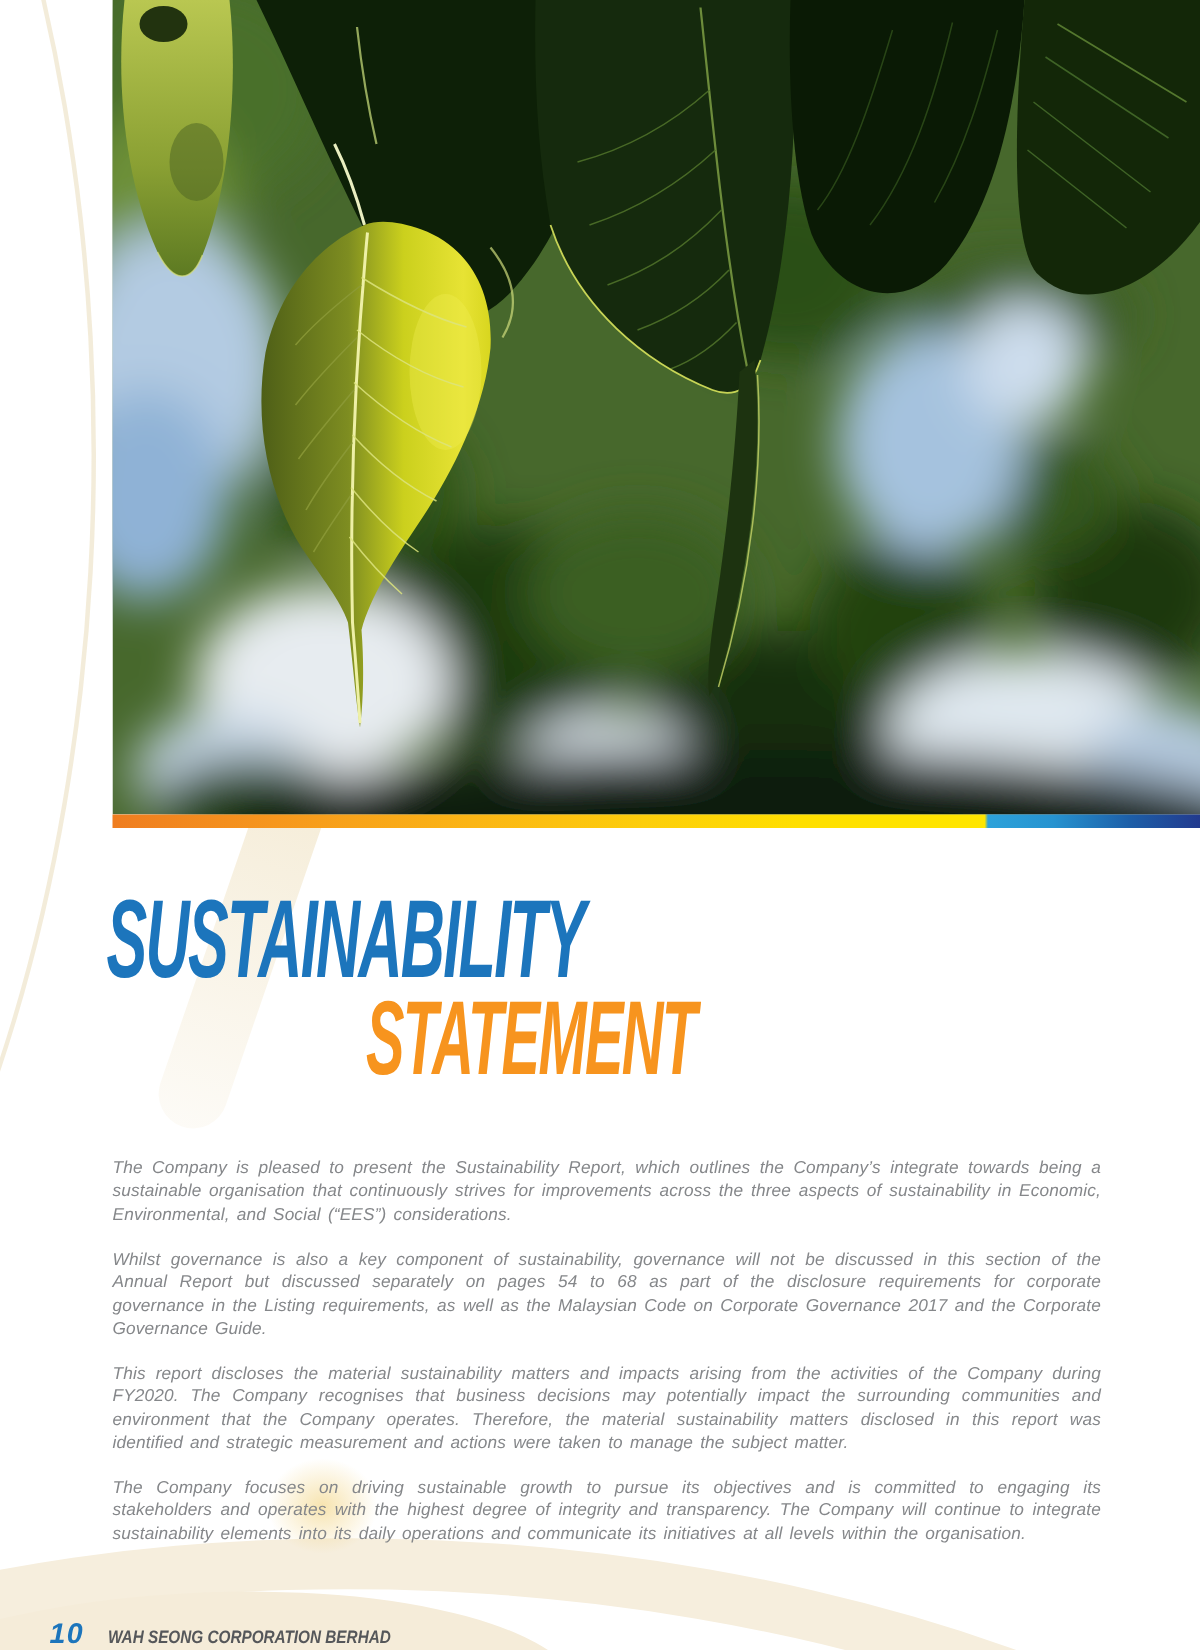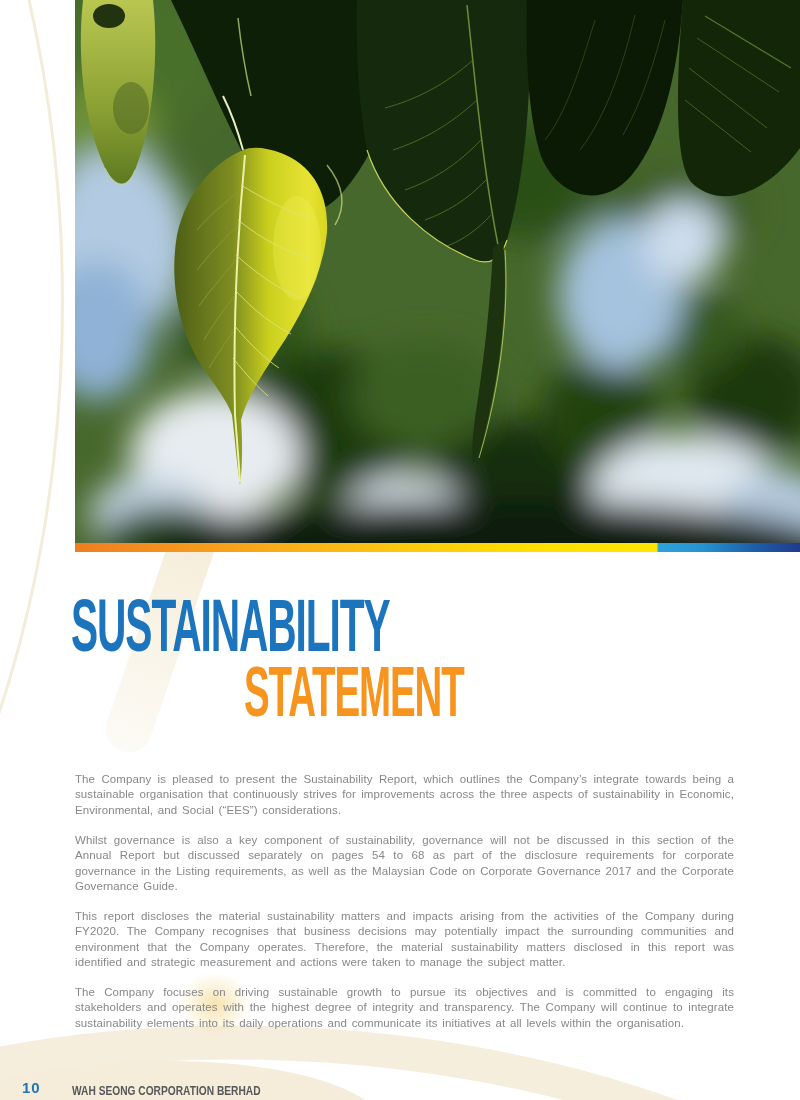--- a/index.html
+++ b/index.html
@@ -1,18 +1,18 @@
 <!DOCTYPE html>
 <html><head>
 <meta charset="utf-8">
 <style>
   html,body{margin:0;padding:0;background:#ffffff;}
   .page{
     position:relative;width:800px;height:1100px;background:#ffffff;
-    overflow:hidden;font-family:"Liberation Sans",sans-serif;
+    overflow:hidden;font-family:"Liberation Sans",sans-serif;font-style:italic;
   }
   
   .arc-left{
     position:absolute;left:-842px;top:-500px;width:900px;height:1600px;
     border:3px solid #efe5cd;border-radius:50%;opacity:.75;
   }
   .band-title{
     position:absolute;left:152px;top:430px;width:46px;height:330px;
     background:linear-gradient(to bottom, rgba(246,238,220,0) 0%, #f6eedb 35%, rgba(246,238,220,.25) 100%);
     transform:rotate(19deg);border-radius:23px;
@@ -51,21 +51,21 @@
     letter-spacing:-2px;transform:scaleX(.55);transform-origin:0 0;white-space:nowrap;
   }
   
   .body-copy{position:absolute;left:75px;top:772px;width:659px;}
   .body-copy p{
     margin:0 0 14.5px 0;font-size:11.5px;line-height:15.4px;color:#85878a;
     text-align:justify;word-spacing:1.4px;letter-spacing:.1px;
   }
   
   .page-num{
-    position:absolute;left:22px;top:1079px;font-size:15px;font-weight:bold;
+    position:absolute;left:33px;top:1079px;font-size:19px;font-weight:bold;
     color:#1c75bc;letter-spacing:1px;text-align:center;
   }
   .brand{
     position:absolute;left:72px;top:1084px;font-size:12px;font-weight:bold;
     color:#55575a;transform:scaleX(.85);transform-origin:0 0;white-space:nowrap;
   }
 </style>
 </head>
 <body>
 

